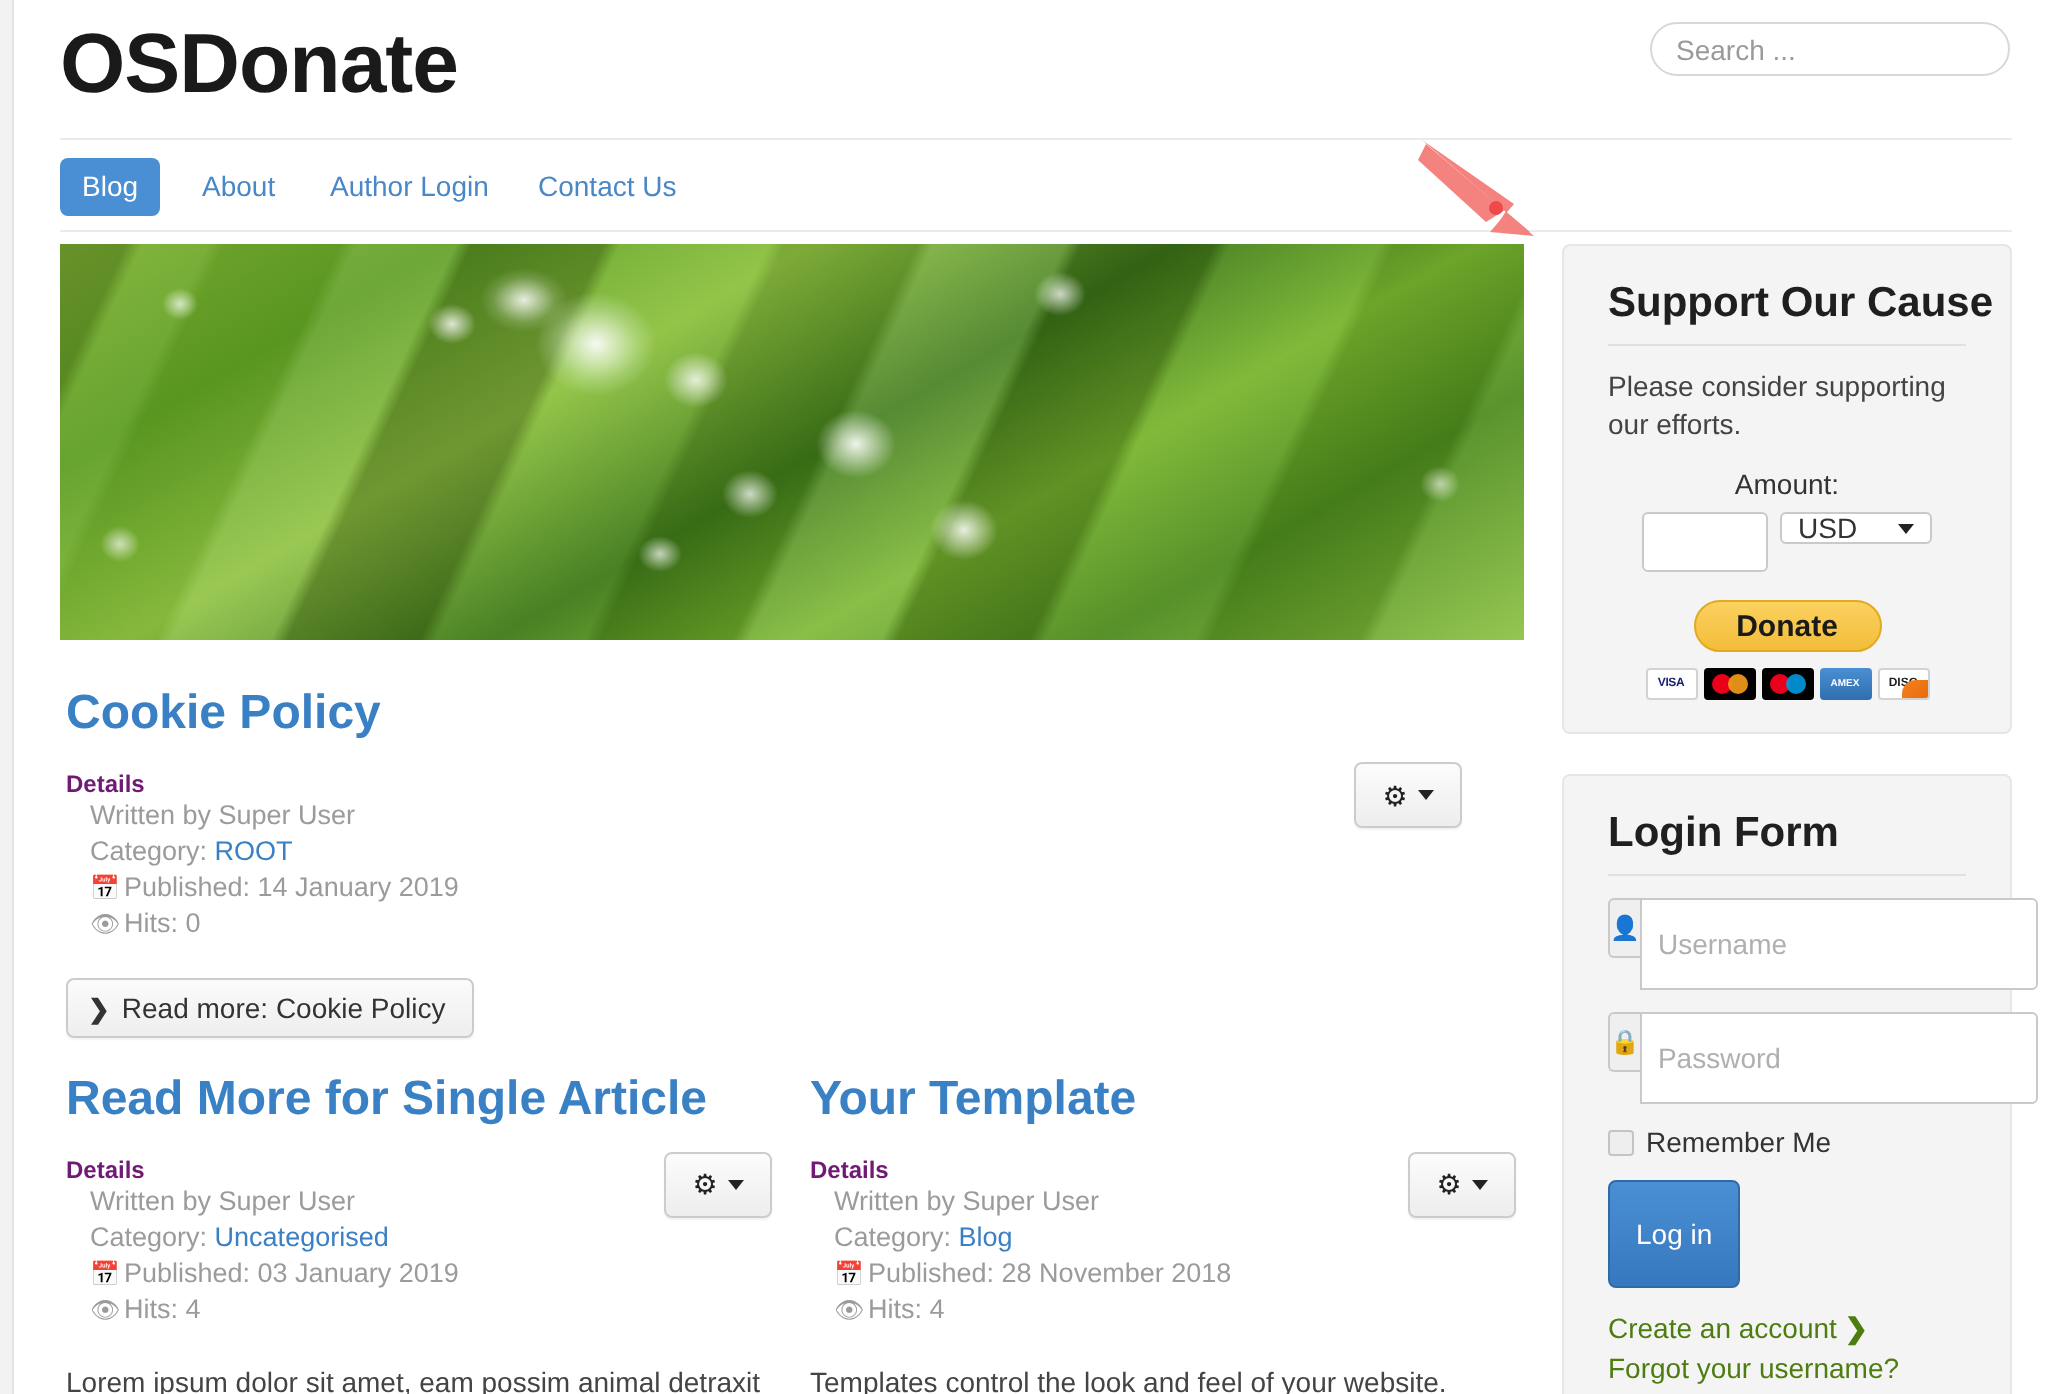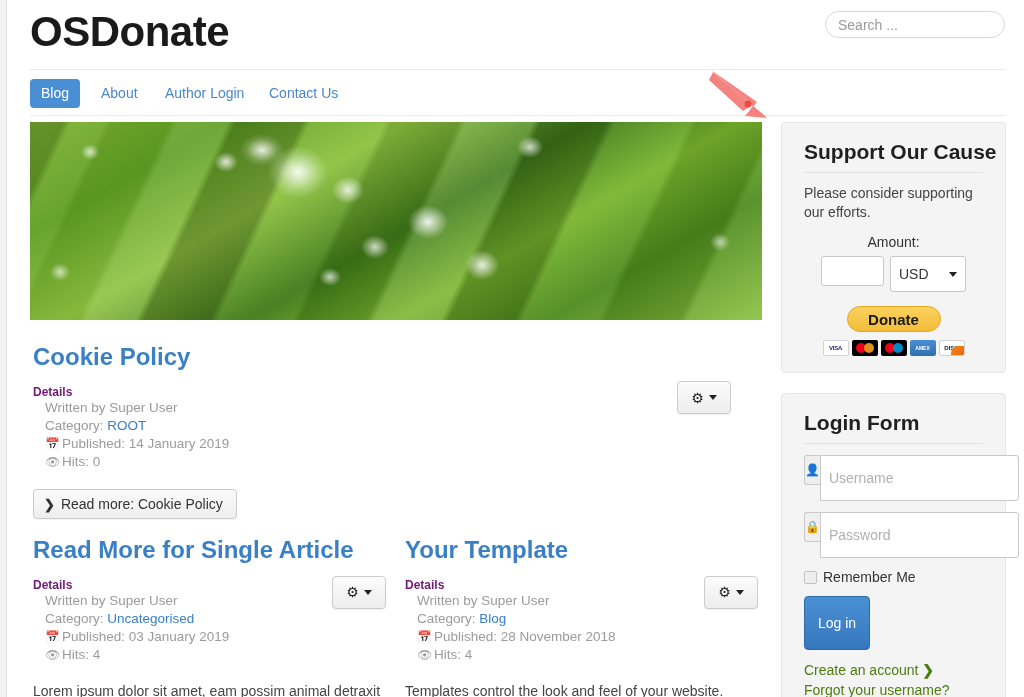--- a/index.html
+++ b/index.html
@@ -270,21 +270,21 @@
     border-radius: 3px;
     background: #fff;
     box-sizing: border-box;
     font-family: "Liberation Sans", sans-serif;
     font-size: 14px;
     padding: 0 6px;
     outline: none;
   }
   .currency-select {
     width: 76px;
-    height: 36px;
+    height: 16px;
     border: 1px solid #c9c9c9;
     border-radius: 3px;
     background: #fff;
     box-sizing: border-box;
     display: flex;
     align-items: center;
     justify-content: space-between;
     padding: 0 8px;
     font-size: 14px;
     color: #333;

